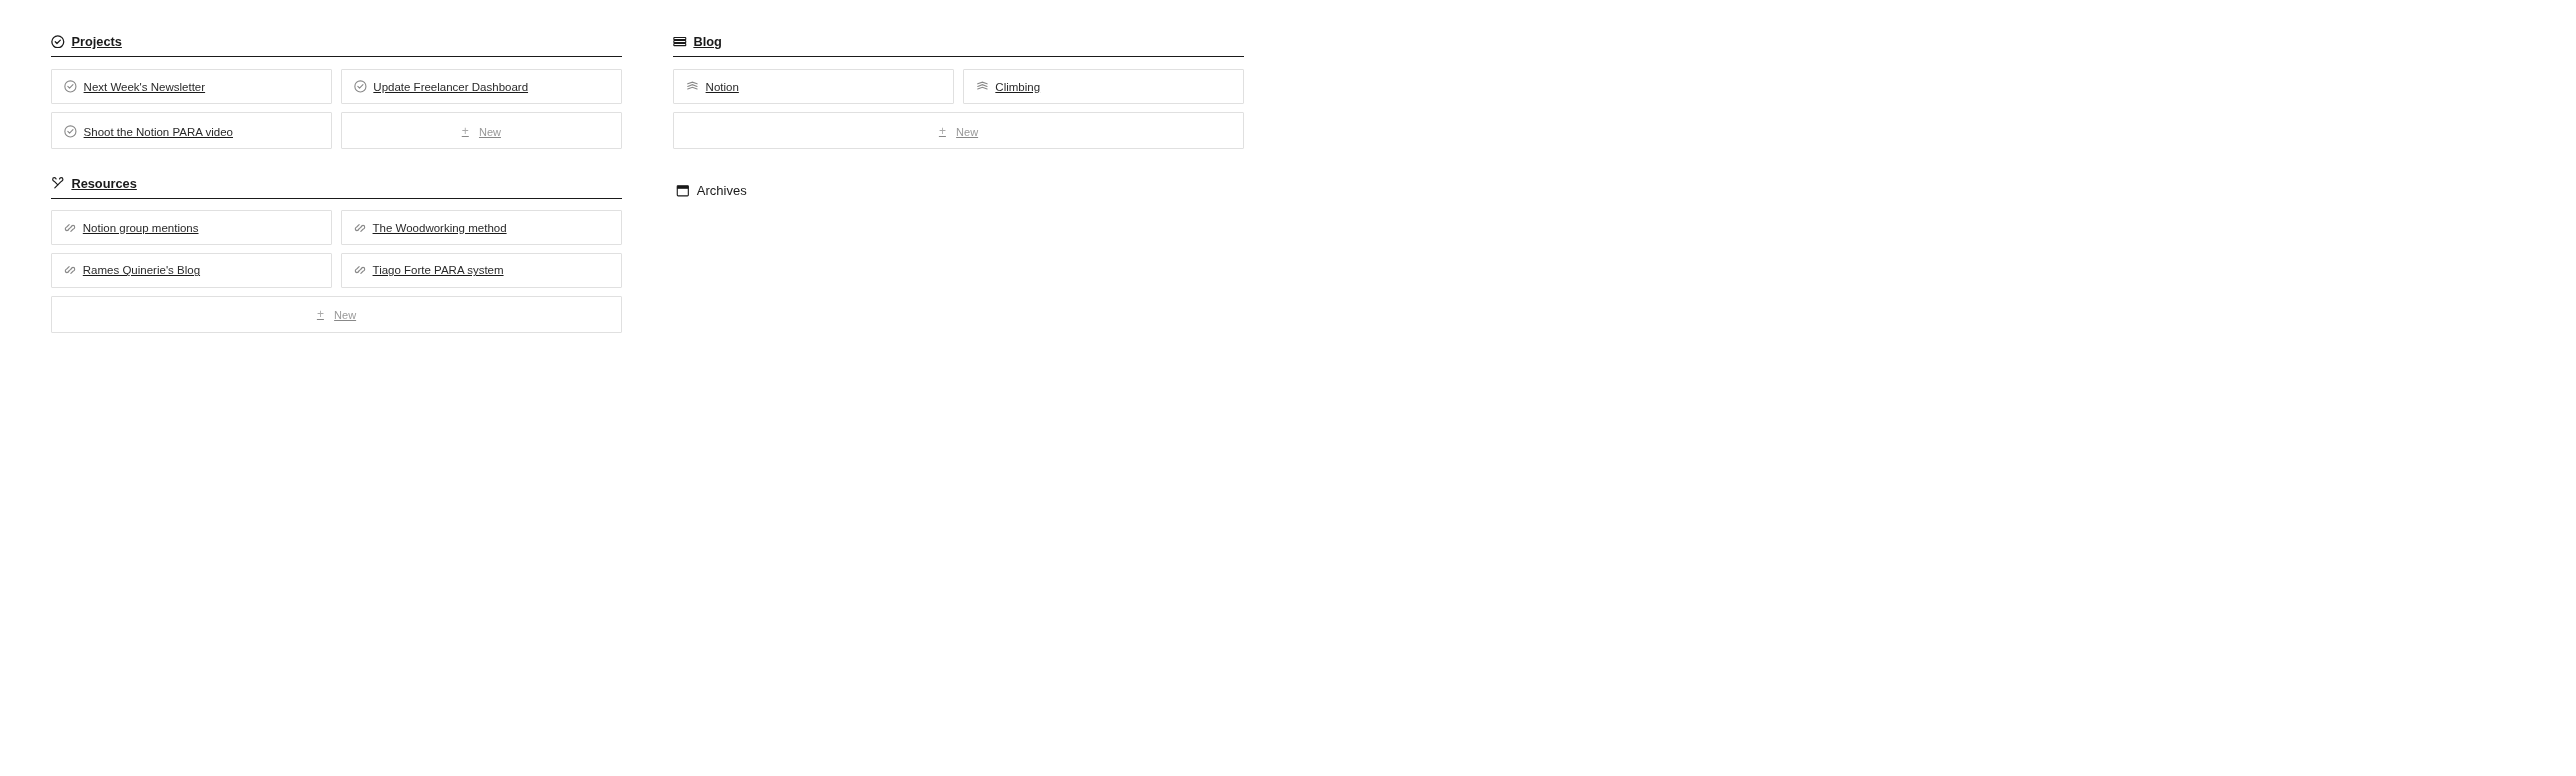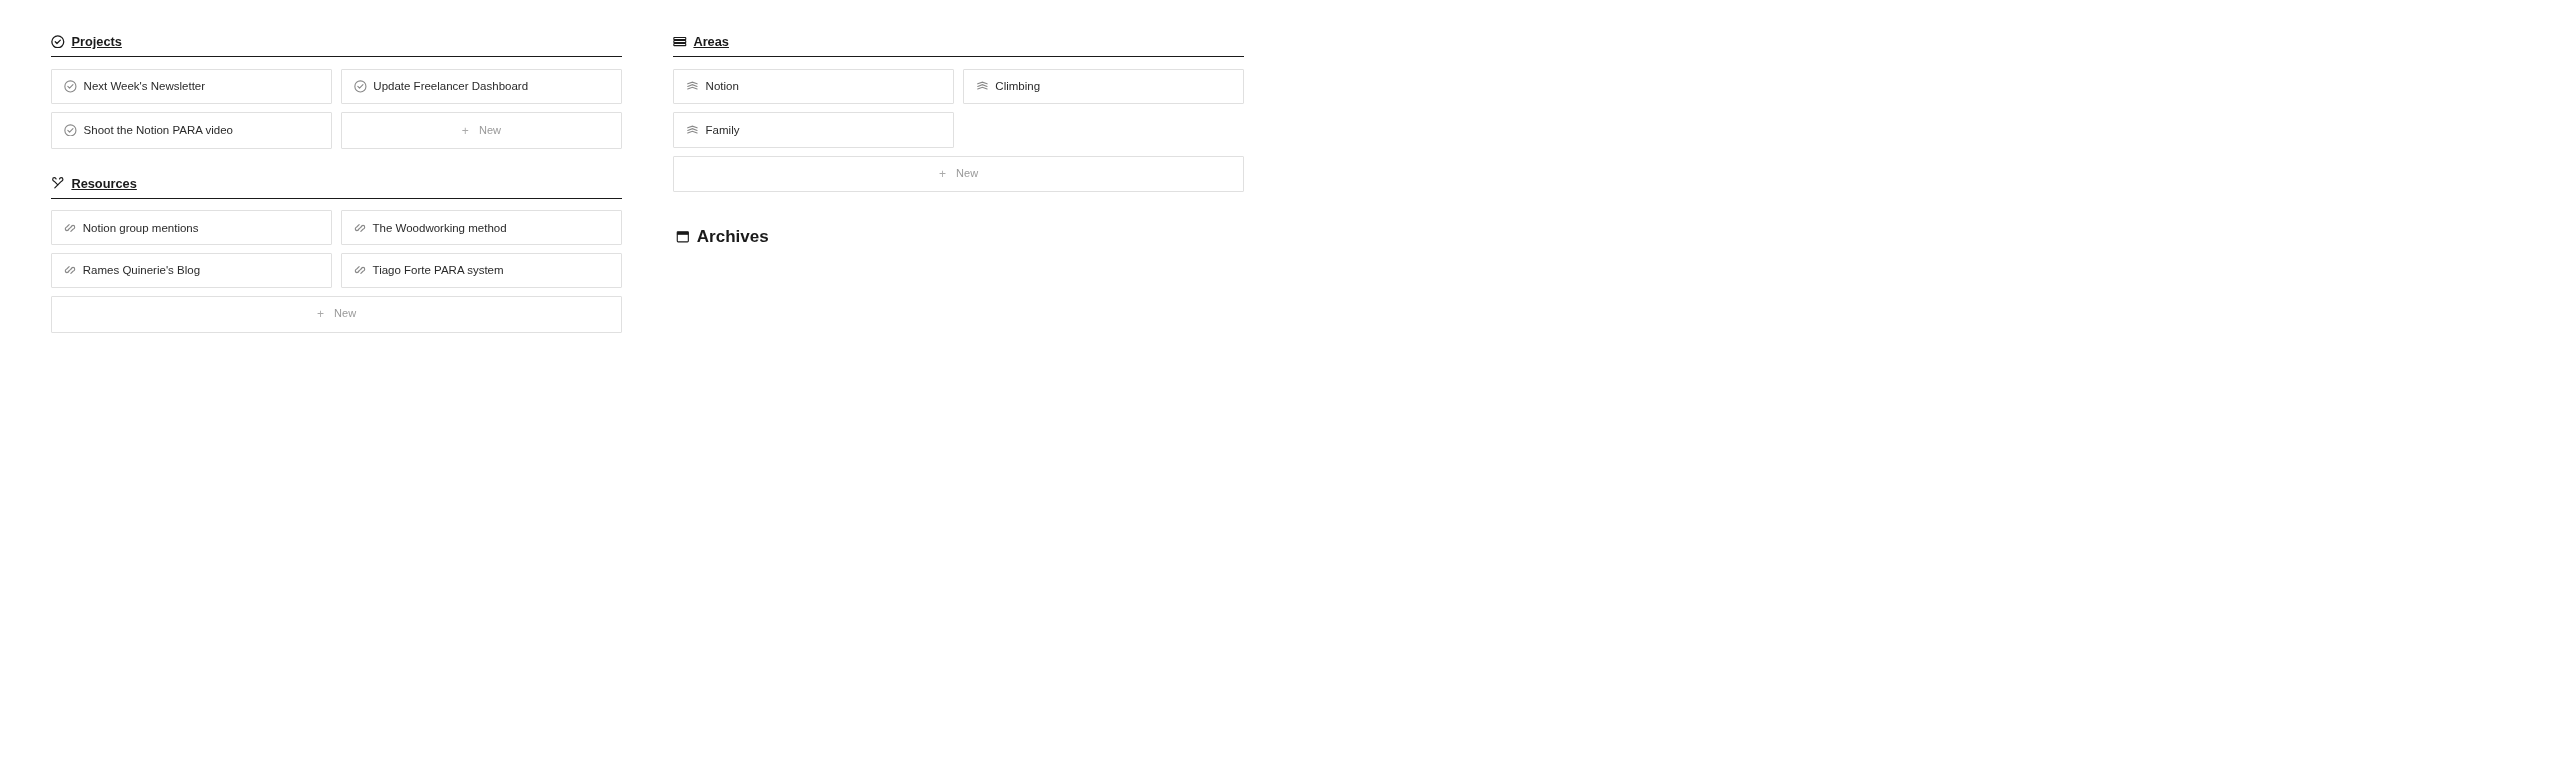--- a/index.html
+++ b/index.html
@@ -65,28 +65,29 @@
     }
 
     .cards-grid {
       display: grid;
       grid-template-columns: 1fr 1fr;
       gap: 8.5px;
     }
 
     .card {
       display: flex;
-      align-items: flex-start;
+      align-items: flex-end;
       gap: 6.8px;
       padding: 10.2px 12px;
       border: 0.9px solid #e0e0e0;
       border-radius: 1px;
       background: #fff;
       cursor: pointer;
       transition: background 0.15s;
+      text-decoration: underline;
     }
 
     .card-new {
       justify-content: center;
       color: #888;
       cursor: pointer;
     }
 
     .card-text {
       font-size: 11.5px;
@@ -115,22 +116,22 @@
       margin-top: 17px;
     }
 
     .archives-header {
       display: flex;
       align-items: center;
       gap: 6.8px;
     }
 
     .archives-title {
-      font-size: 17px;
-      font-weight: 700;
+      font-size: 13px;
+      font-weight: 400;
       color: #1a1a1a;
     }
 
     
     svg {
       display: block;
     }
   </style>
 </head>
 <body>
@@ -258,21 +259,21 @@
 
       <div class="section">
         <div class="section-header">
           <span class="section-icon">
             <svg width="13.6" height="13.6" viewBox="0 0 16 16" fill="none">
               <rect x="1" y="10" width="14" height="2.5" rx="0.5" stroke="#1a1a1a" stroke-width="1.3" fill="none"></rect>
               <rect x="1" y="6.5" width="14" height="2.5" rx="0.5" stroke="#1a1a1a" stroke-width="1.3" fill="none"></rect>
               <rect x="1" y="3" width="14" height="2.5" rx="0.5" stroke="#1a1a1a" stroke-width="1.3" fill="none"></rect>
             </svg>
           </span>
-          <span class="section-title">Areas</span>
+          <span class="section-title">Blog</span>
         </div>
         <div class="areas-grid">
 
           <div class="card">
             <span class="card-icon">
               <svg width="12.8" height="12.8" viewBox="0 0 15 15" fill="none">
                 <path d="M2 10.5l5.5-2 5.5 2" stroke="#888" stroke-width="1.3" stroke-linecap="round"></path>
                 <path d="M2 7.5l5.5-2 5.5 2" stroke="#888" stroke-width="1.3" stroke-linecap="round"></path>
                 <path d="M2 4.5l5.5-2 5.5 2" stroke="#888" stroke-width="1.3" stroke-linecap="round"></path>
               </svg>
@@ -284,30 +285,20 @@
             <span class="card-icon">
               <svg width="12.8" height="12.8" viewBox="0 0 15 15" fill="none">
                 <path d="M2 10.5l5.5-2 5.5 2" stroke="#888" stroke-width="1.3" stroke-linecap="round"></path>
                 <path d="M2 7.5l5.5-2 5.5 2" stroke="#888" stroke-width="1.3" stroke-linecap="round"></path>
                 <path d="M2 4.5l5.5-2 5.5 2" stroke="#888" stroke-width="1.3" stroke-linecap="round"></path>
               </svg>
             </span>
             <span class="card-text">Climbing</span>
           </div>
 
-          <div class="card">
-            <span class="card-icon">
-              <svg width="12.8" height="12.8" viewBox="0 0 15 15" fill="none">
-                <path d="M2 10.5l5.5-2 5.5 2" stroke="#888" stroke-width="1.3" stroke-linecap="round"></path>
-                <path d="M2 7.5l5.5-2 5.5 2" stroke="#888" stroke-width="1.3" stroke-linecap="round"></path>
-                <path d="M2 4.5l5.5-2 5.5 2" stroke="#888" stroke-width="1.3" stroke-linecap="round"></path>
-              </svg>
-            </span>
-            <span class="card-text">Family</span>
-          </div>
 
 
           <div class="card card-new" style="grid-column: 1 / -1;">
             <span style="color:#aaa; font-size:12px; margin-right:3.4px;">+</span>
             <span class="new-label">New</span>
           </div>
         </div>
       </div>
 
       <div class="archives-section" style="margin-top: 25.6px; padding-left: 3.4px;">

